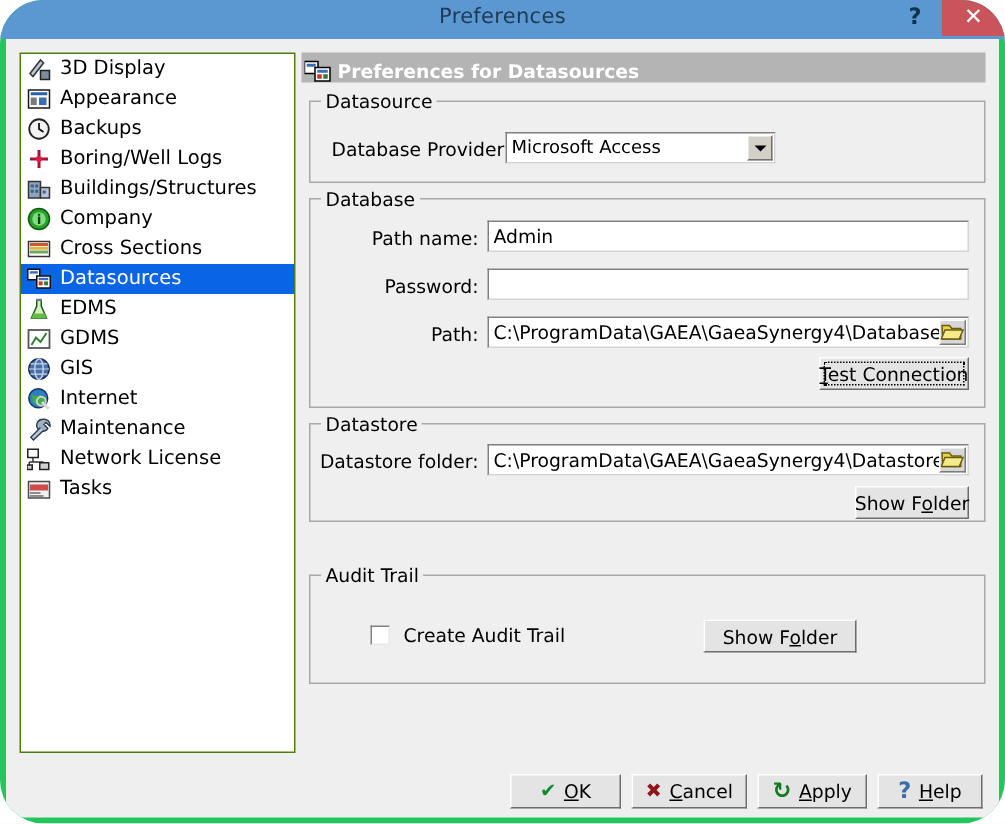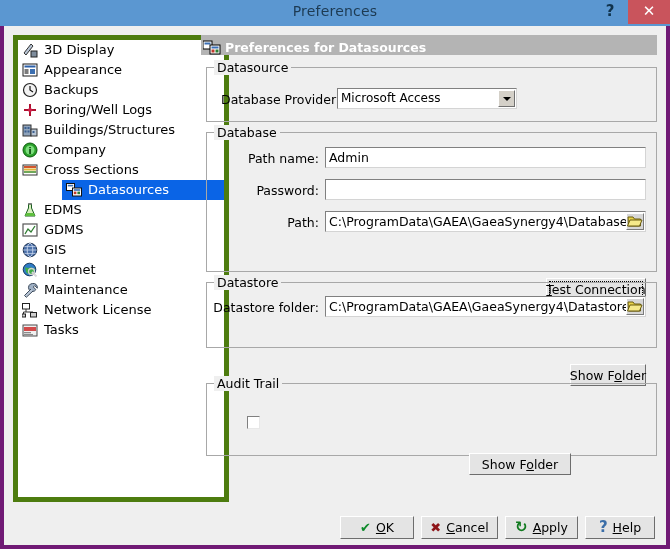--- a/index.html
+++ b/index.html
@@ -9,22 +9,23 @@
   }
   body {
     font-family: "DejaVu Sans", "Liberation Sans", sans-serif;
     -webkit-font-smoothing: none;
   }
   #window {
     position: relative;
     width: 670px;
     height: 549px;
     box-sizing: border-box;
-    background: #701a75;
+    background: #22c55e;
     overflow: hidden;
+    border-radius: 29px;
   }
 
   
   #titlebar {
     position: absolute;
     left: 0; top: 0;
     width: 670px;
     height: 26px;
     background: #5b97d1;
   }
@@ -67,41 +68,40 @@
     width: 662px;
     height: 519px;
     background: #efefef;
     box-sizing: border-box;
   }
 
   
   #tree {
     position: absolute;
     left: 9px; top: 9px;
-    width: 216px; height: 467px;
+    width: 184px; height: 467px;
     background: #ffffff;
-    border: 5px solid #4d7c0f;
+    border: 1px solid #4d7c0f;
     box-sizing: border-box;
     overflow: hidden;
   }
   .tree-item {
     position: relative;
     height: 20px;
     display: flex;
     align-items: center;
     padding-left: 4px;
     font-size: 13px;
     color: #000000;
     white-space: nowrap;
     cursor: default;
   }
   .tree-item.sel {
     background: #0a64e6;
     color: #ffffff;
-    margin-left: 44px;
   }
   .tree-icon {
     width: 18px; height: 16px;
     margin-right: 4px;
     flex: 0 0 auto;
     position: relative;
   }
   .tree-label { line-height: 16px; }
 
   
@@ -219,21 +219,20 @@
     border-color: #ffffff #6d6d6d #6d6d6d #ffffff;
     font-family: "DejaVu Sans", "Liberation Sans", sans-serif;
     font-size: 12.5px;
     color: #000000;
     text-align: center;
     cursor: default;
     display: flex;
     align-items: center;
     justify-content: center;
     white-space: nowrap;
-    margin-top: 40px;
   }
   .btn .focus-ring {
     position: absolute;
     left: 2px; top: 2px; right: 2px; bottom: 2px;
     border: 1px dotted #000000;
   }
   .btn u { text-decoration: underline; }
 
   .checkbox-row {
     position: absolute;
@@ -485,20 +484,21 @@
       </span>
       <div class="btn" style="left:369px; top:289px; width:76px; height:22px;">
         <span><span>Show F</span><u>o</u><span>lder</span></span>
       </div>
 
       <div class="groupbox" style="left:5px; top:348px; width:451px; height:73px;">
         <span class="gb-title">Audit Trail</span>
       </div>
       <div class="checkbox-row" style="left:46px; top:381px;">
         <span class="checkbox-box"></span>
+        <span>Create Audit Trail</span>
       </div>
       <div class="btn" style="left:268px; top:378px; width:102px; height:22px;">
         <span><span>Show F</span><u>o</u><span>lder</span></span>
       </div>
 
     </div>
 
     <div id="bottombar">
 
       <div class="bbtn" style="left:336px; width:74px;">

